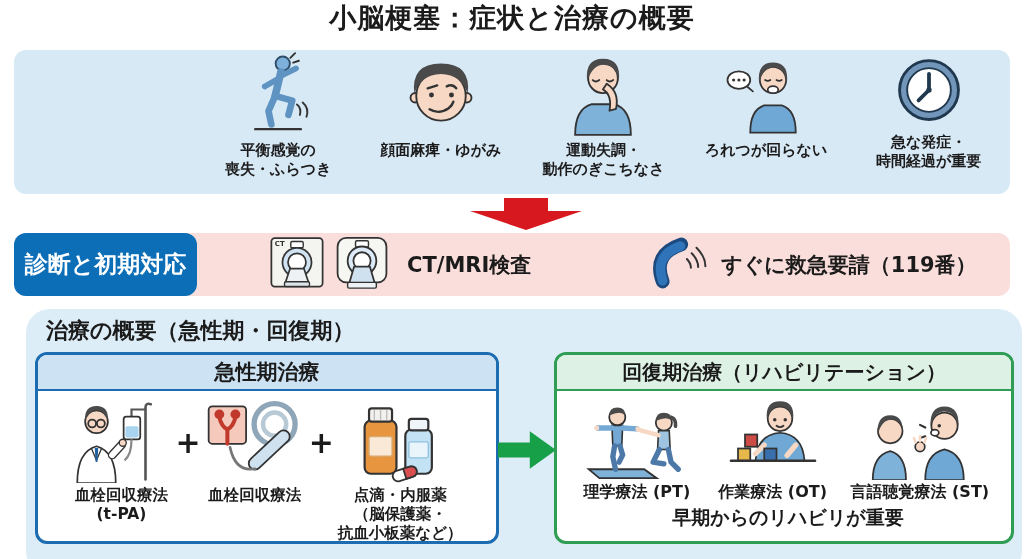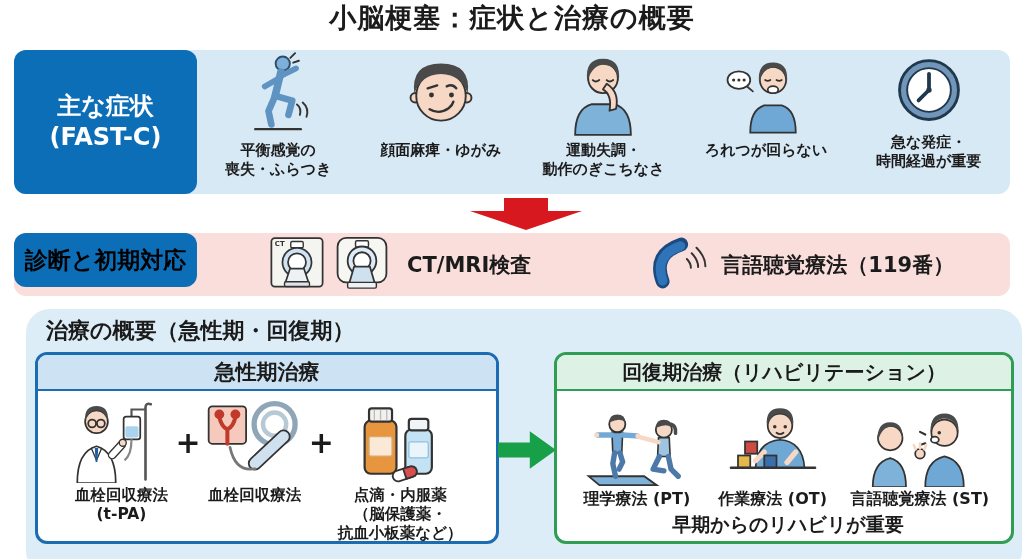--- a/index.html
+++ b/index.html
@@ -20,22 +20,22 @@
   .symptom-col{flex:1;display:flex;flex-direction:column;align-items:center;}
   .symptom-iconbox{height:96px;display:flex;align-items:flex-end;justify-content:center;}
   .symptom-label{font-size:15px;font-weight:bold;text-align:center;line-height:1.25;margin-top:3px;}
 
   
   .red-arrow{position:absolute;left:470px;top:198px;}
 
   
   .band-diagnosis{position:absolute;left:14px;top:233px;width:996px;height:63px;
                   background:#fadedb;border-radius:12px;}
-  .diagnosis-label{position:absolute;left:0;top:0;width:183px;height:54px;background:#0d6eb8;
-                   border-radius:12px;color:#000000;display:flex;align-items:center;justify-content:center;
+  .diagnosis-label{position:absolute;left:0;top:0;width:183px;height:63px;background:#0d6eb8;
+                   border-radius:12px;color:#ffffff;display:flex;align-items:center;justify-content:center;
                    font-size:23px;font-weight:bold;}
   .diagnosis-content{position:absolute;left:183px;right:0;top:0;height:63px;
                      display:flex;align-items:center;}
   .scanner-group{display:flex;align-items:center;margin-left:72px;gap:8px;}
   .imaging-label{font-size:21px;font-weight:bold;margin-left:16px;}
   .phone-wrap{margin-left:118px;}
   .call-label{font-size:21px;font-weight:bold;margin-left:14px;}
 
   
   .band-treatment{position:absolute;left:14px;top:309px;width:996px;height:266px;
@@ -51,36 +51,34 @@
   .acute-iconbox{height:86px;display:flex;align-items:flex-end;justify-content:center;}
   .acute-label{font-size:15.5px;font-weight:bold;text-align:center;line-height:1.22;margin-top:3px;}
   .plus-sign{font-size:30px;font-weight:bold;margin:28px 4px 0 4px;}
 
   .green-arrow{position:absolute;left:472px;top:120px;}
 
   .recovery-box{position:absolute;left:528px;top:43px;width:460px;height:192px;background:#fff;
                 border:3px solid #2f9e54;border-radius:12px;overflow:hidden;box-sizing:border-box;}
   .recovery-header{height:34px;background:#def1e5;border-bottom:2px solid #2f9e54;
                    display:flex;align-items:center;justify-content:center;font-size:20px;font-weight:bold;}
-  .recovery-content{display:flex;align-items:flex-start;justify-content:space-evenly;padding-top:8px;}
+  .recovery-content{display:flex;align-items:flex-start;justify-content:space-evenly;padding-top:1px;}
   .recovery-item{display:flex;flex-direction:column;align-items:center;}
   .recovery-iconbox{height:88px;display:flex;align-items:flex-end;justify-content:center;}
   .recovery-label{font-size:16px;font-weight:bold;text-align:center;margin-top:2px;}
   .recovery-note{text-align:center;font-size:19px;font-weight:bold;margin-top:2px;padding-left:8px;}
 </style>
 </head>
 <body>
 
 <div class="page">
 
   <div class="title">小脳梗塞：症状と治療の概要</div>
 
   <div class="band-symptoms">
-    <div class="symptoms-label pre">主な症状
-(FAST-C)</div>
     <div class="symptom-items">
 
       <div class="symptom-col">
         <span class="symptom-iconbox">
           <svg width="76" height="88" viewBox="0 0 80 88">
             <path d="M53 6 L58 1 M56 11 L62 9" stroke="#333" stroke-width="2" stroke-linecap="round"></path>
             <circle cx="45" cy="12" r="7.5" fill="#7db0da" stroke="#2e4d68" stroke-width="2"></circle>
             <path d="M43 21 L37 46" stroke="#5e93c2" stroke-width="8" stroke-linecap="round" fill="none"></path>
             <path d="M42 27 L26 36" stroke="#5e93c2" stroke-width="6" stroke-linecap="round" fill="none"></path>
             <path d="M43 25 L59 17" stroke="#5e93c2" stroke-width="6" stroke-linecap="round" fill="none"></path>
@@ -200,21 +198,21 @@
       <span class="phone-wrap">
         <svg width="58" height="56" viewBox="0 0 72 66">
           <path d="M17 56 Q4 22 40 10" stroke="#1c4a7e" stroke-width="17" fill="none" stroke-linecap="round"></path>
           <path d="M17 55 Q6 23 39 12" stroke="#2f74b8" stroke-width="12" fill="none" stroke-linecap="round"></path>
           <path d="M47 28 q5 5 5 11" stroke="#333" stroke-width="2.5" fill="none" stroke-linecap="round"></path>
           <path d="M53 21 q8 8 8 17" stroke="#333" stroke-width="2.5" fill="none" stroke-linecap="round"></path>
           <path d="M59 14 q11 11 11 23" stroke="#333" stroke-width="2.5" fill="none" stroke-linecap="round"></path>
         </svg>
       </span>
 
-      <span class="call-label">言語聴覚療法（119番）</span>
+      <span class="call-label">すぐに救急要請（119番）</span>
     </div>
   </div>
 
   <div class="band-treatment">
     <div class="treatment-title">治療の概要（急性期・回復期）</div>
 
     <div class="acute-box">
       <div class="acute-header">急性期治療</div>
       <div class="acute-content">
 

